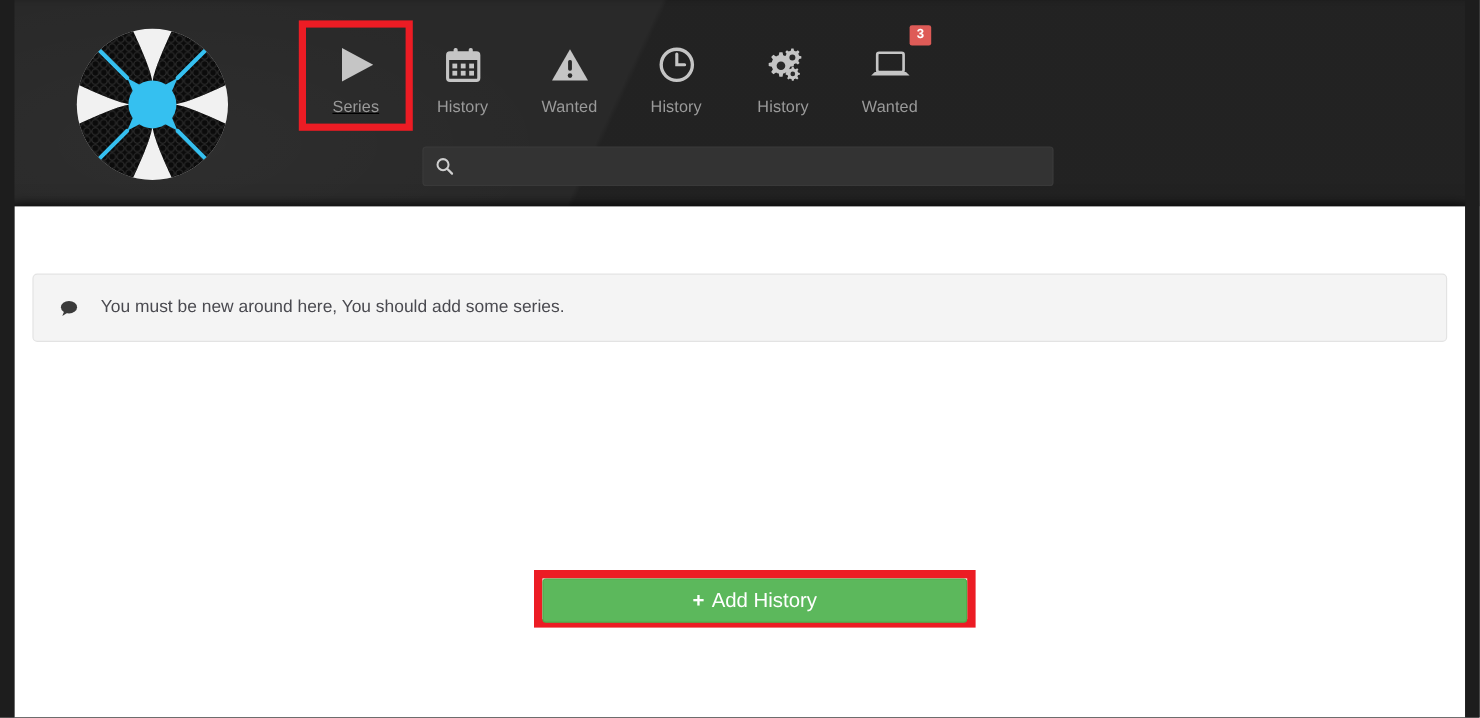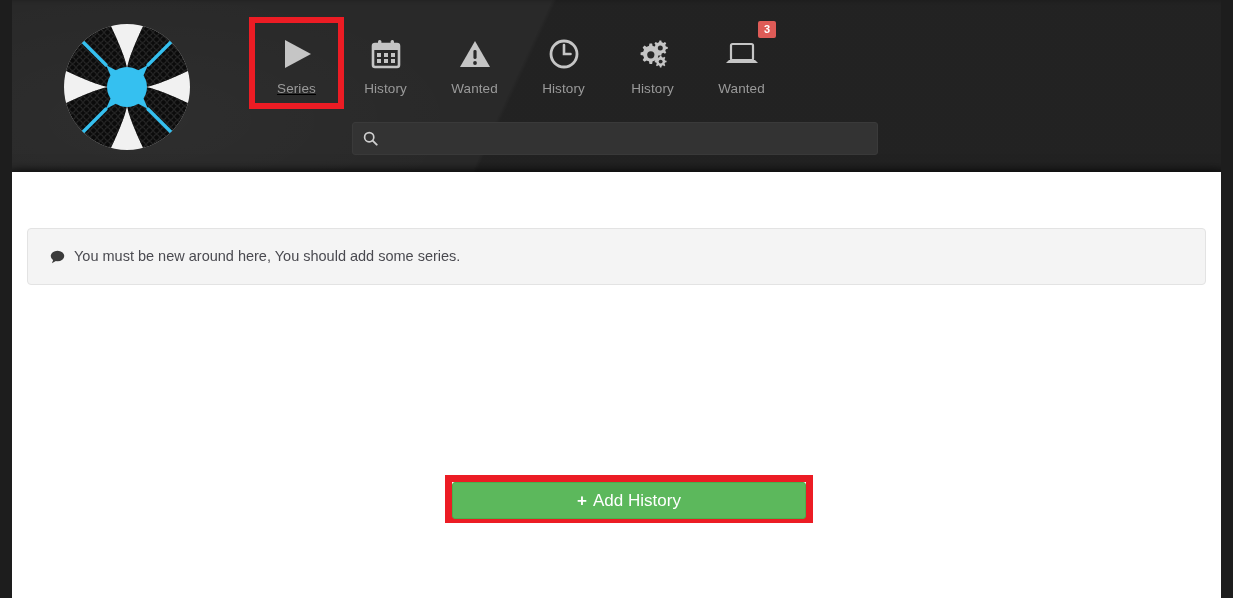--- a/index.html
+++ b/index.html
@@ -148,20 +148,21 @@
     left: 15px;
     top: 56px;
     width: 1179px;
     height: 57px;
     background: #f4f4f4;
     border: 1px solid #e3e3e3;
     border-radius: 4px;
     display: flex;
     align-items: center;
     padding: 0 22px;
+    gap: 10px;
   }
   .alert-icon {
     color: #3a3a3a;
     margin-right: 9px;
     display: flex;
     align-items: center;
   }
   .alert-text {
     font-size: 14.5px;
     color: #4a4a50;

